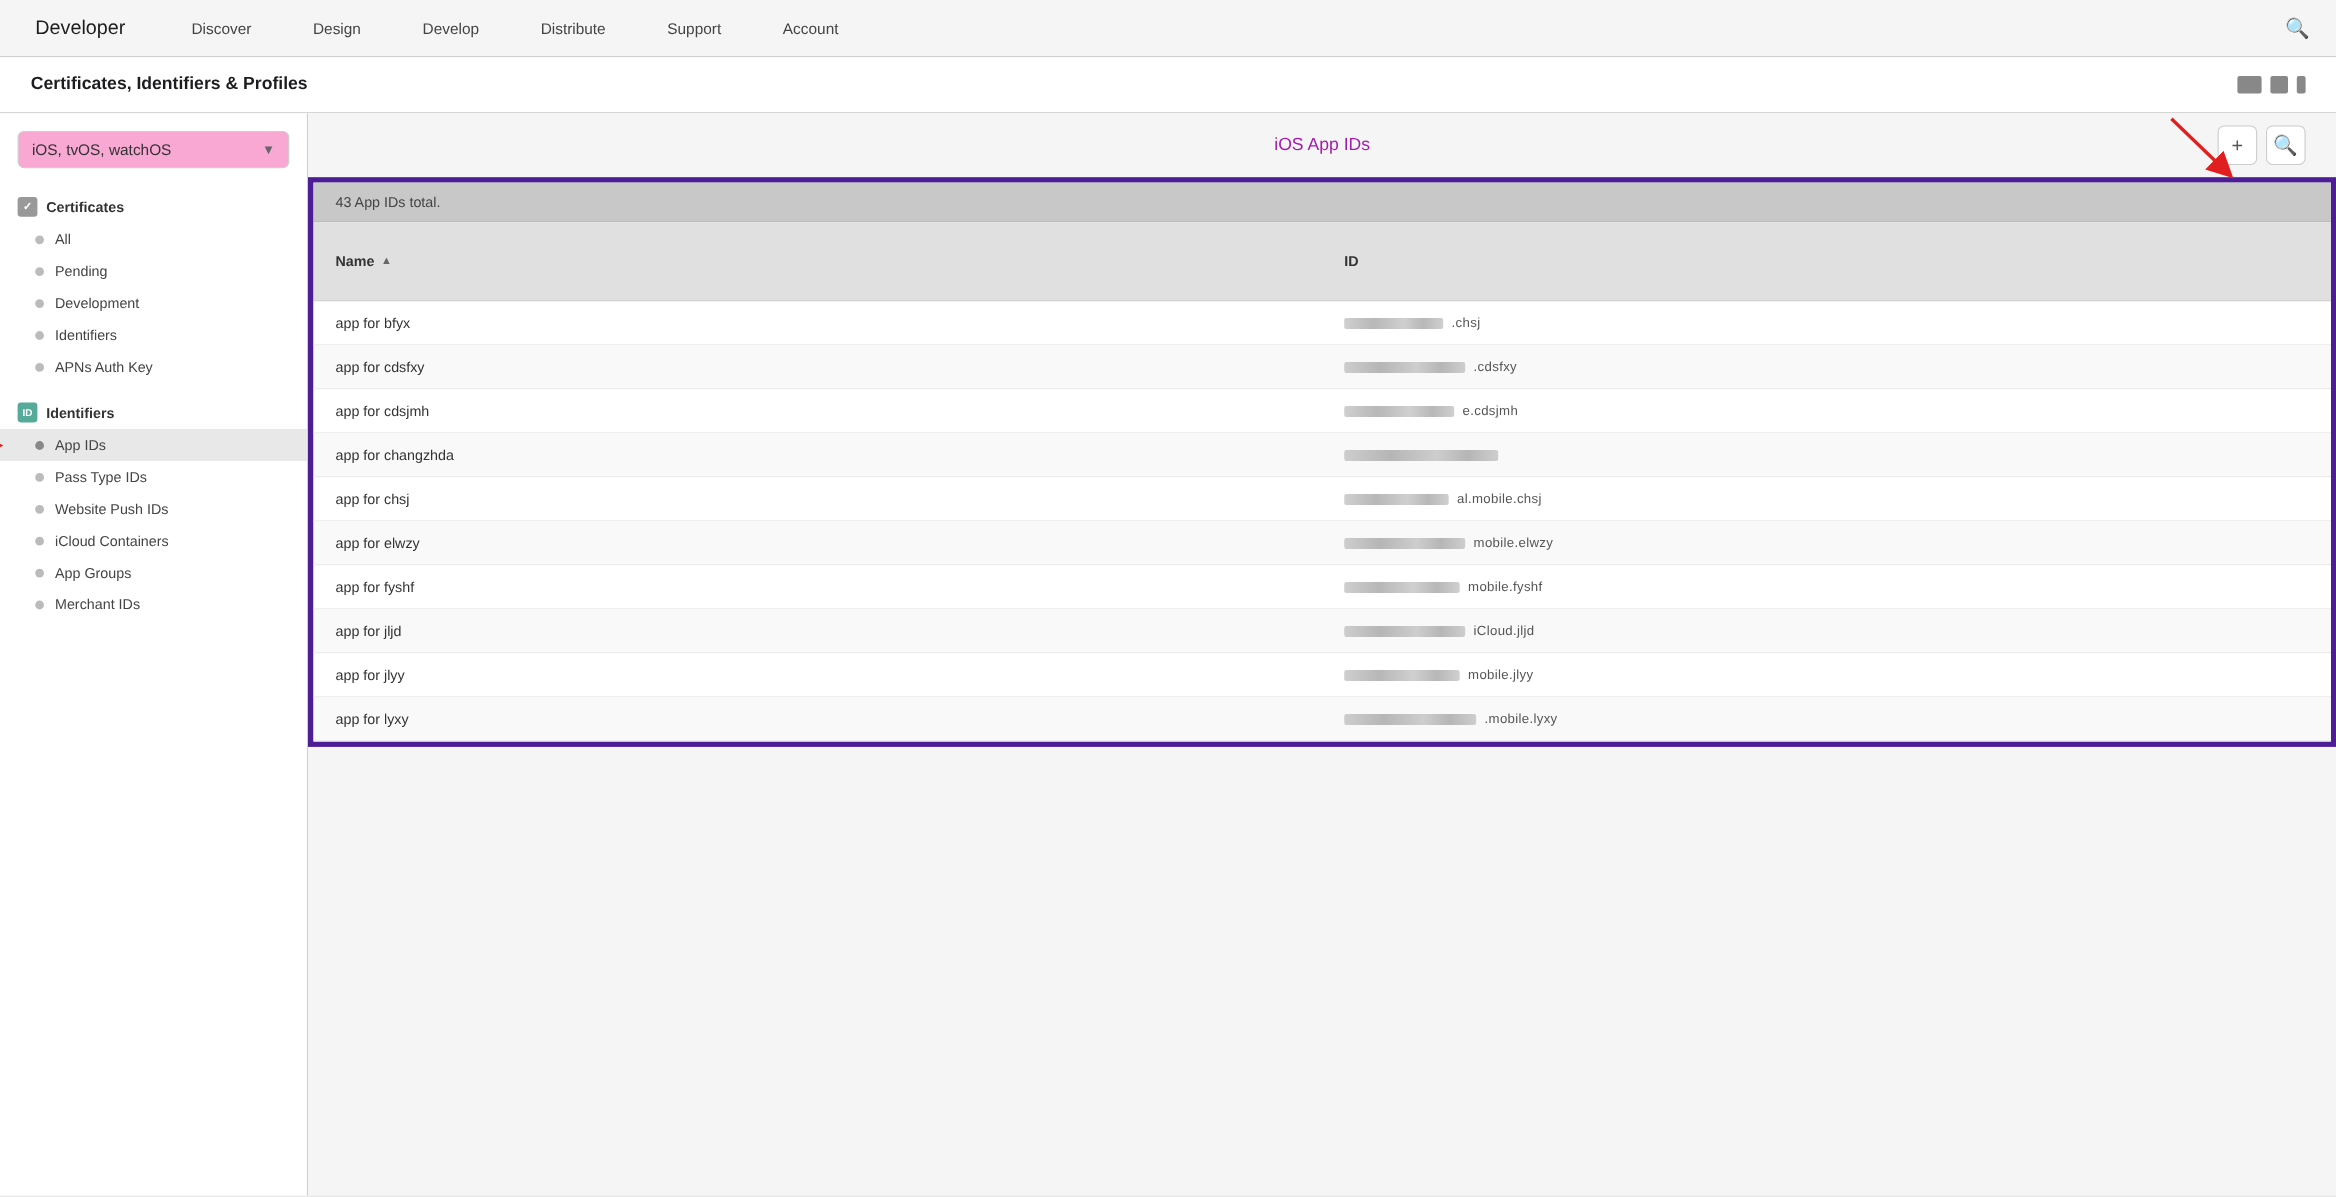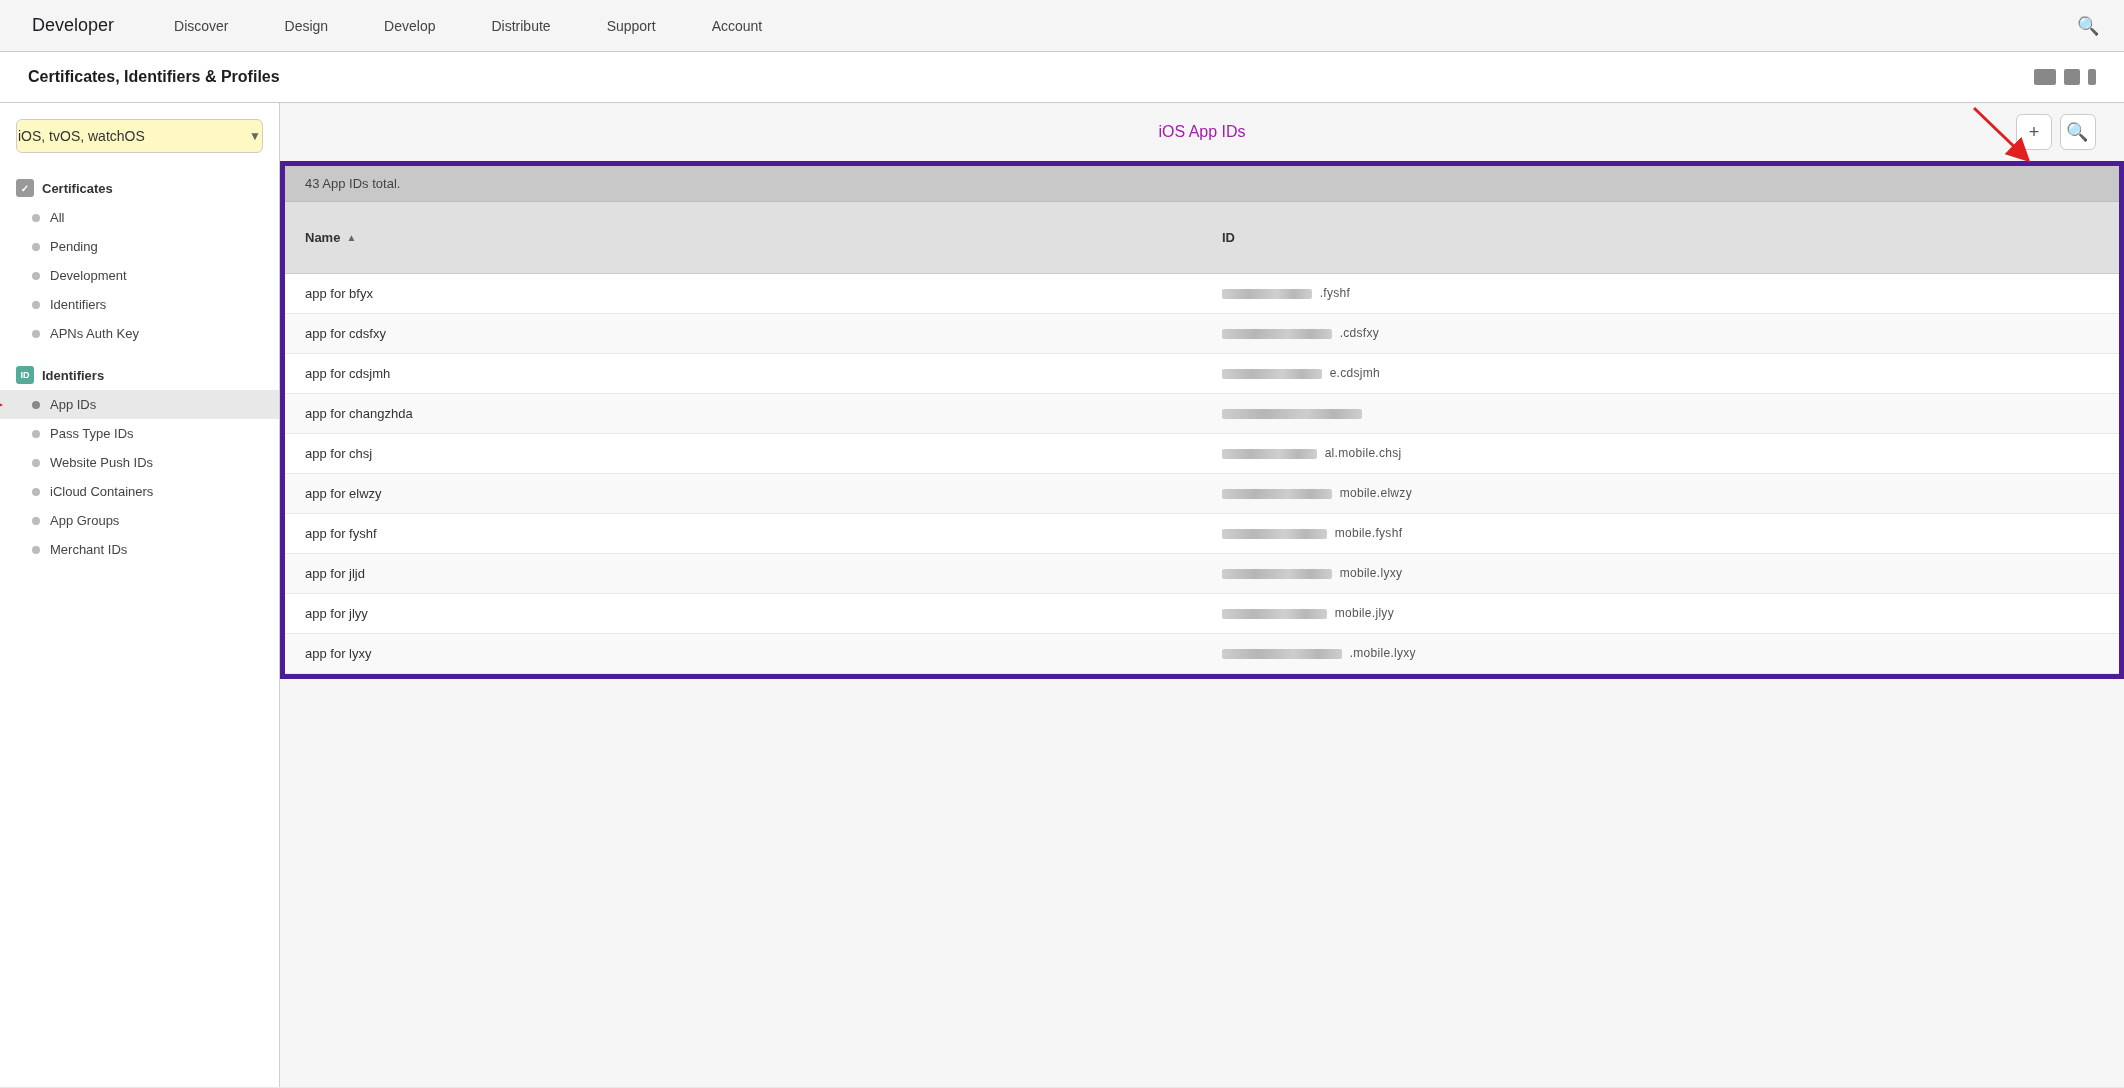--- a/index.html
+++ b/index.html
@@ -91,22 +91,22 @@
       padding: 16px 0;
       flex-shrink: 0;
     }
     .sidebar-dropdown {
       margin: 0 16px 20px 16px;
       display: flex;
       align-items: center;
       justify-content: space-between;
       border: 1px solid #ccc;
       border-radius: 6px;
-      padding: 8px 1px;
-      background: #fef9c3;
+      padding: 8px 12px;
+      background: #f9a8d4;
       cursor: pointer;
       font-size: 14px;
       color: #333;
     }
     .sidebar-dropdown-arrow {
       font-size: 12px;
       color: #666;
     }
     .sidebar-section {
       margin-bottom: 12px;
@@ -387,21 +387,21 @@
           <span>Name</span>
           <span class="sort-arrow">▲</span>
         </div>
         <div class="table-col-header">ID</div>
       </div>
 
       <div class="table-row">
         <div class="table-cell name">app for bfyx</div>
         <div class="table-cell id">
           <span class="blurred" style="width:90px;"></span>
-          <span>.fyshf</span>
+          <span>.chsj</span>
         </div>
       </div>
       <div class="table-row">
         <div class="table-cell name">app for cdsfxy</div>
         <div class="table-cell id">
           <span class="blurred" style="width:110px;"></span>
           <span>.cdsfxy</span>
         </div>
       </div>
       <div class="table-row">
@@ -436,21 +436,21 @@
         <div class="table-cell name">app for fyshf</div>
         <div class="table-cell id">
           <span class="blurred" style="width:105px;"></span>
           <span>mobile.fyshf</span>
         </div>
       </div>
       <div class="table-row">
         <div class="table-cell name">app for jljd</div>
         <div class="table-cell id">
           <span class="blurred" style="width:110px;"></span>
-          <span>mobile.lyxy</span>
+          <span>iCloud.jljd</span>
         </div>
       </div>
       <div class="table-row">
         <div class="table-cell name">app for jlyy</div>
         <div class="table-cell id">
           <span class="blurred" style="width:105px;"></span>
           <span>mobile.jlyy</span>
         </div>
       </div>
       <div class="table-row">

